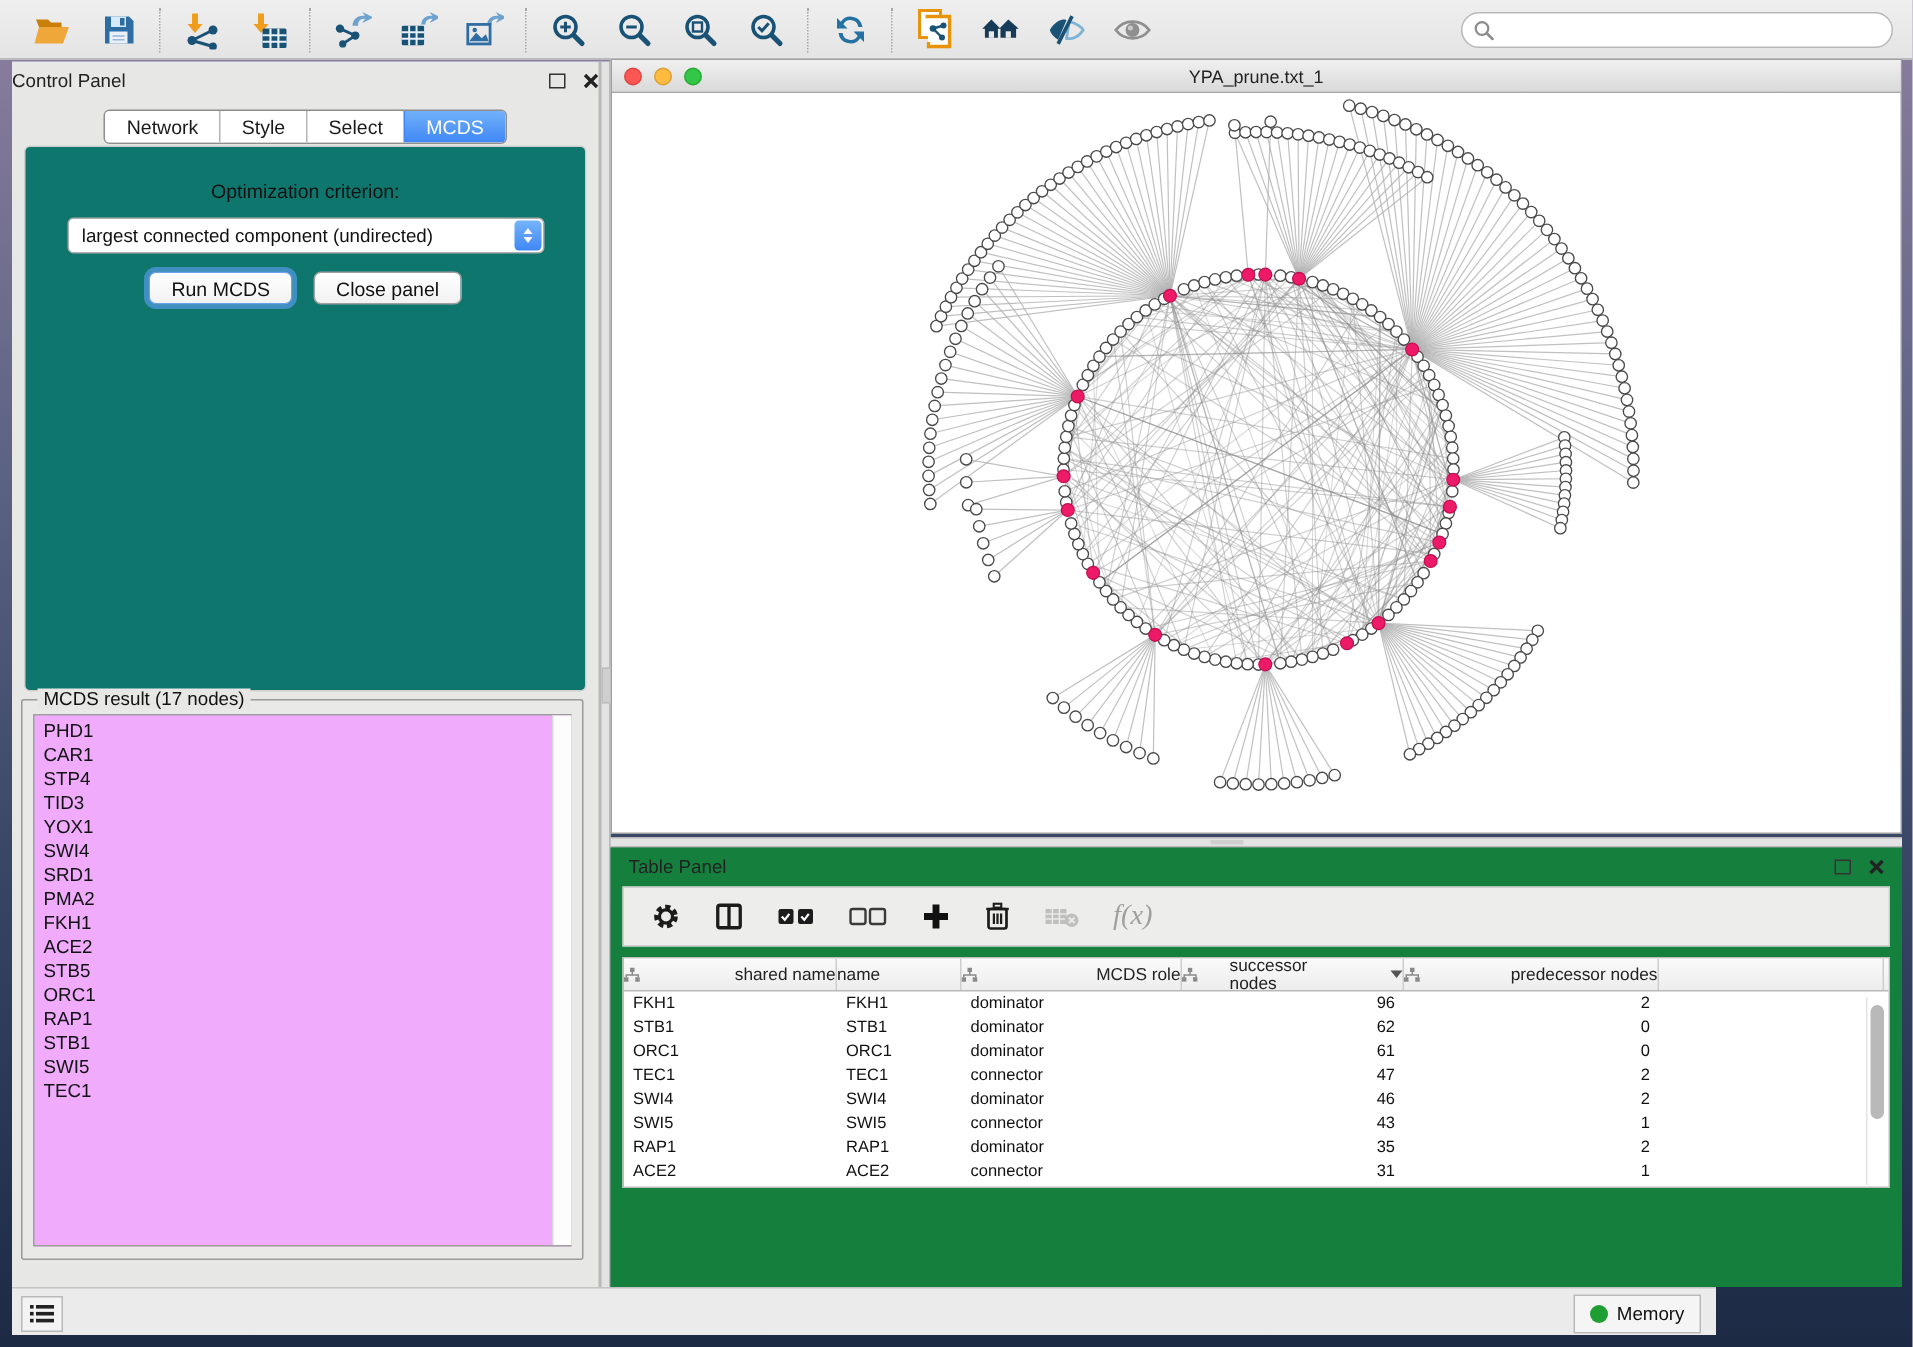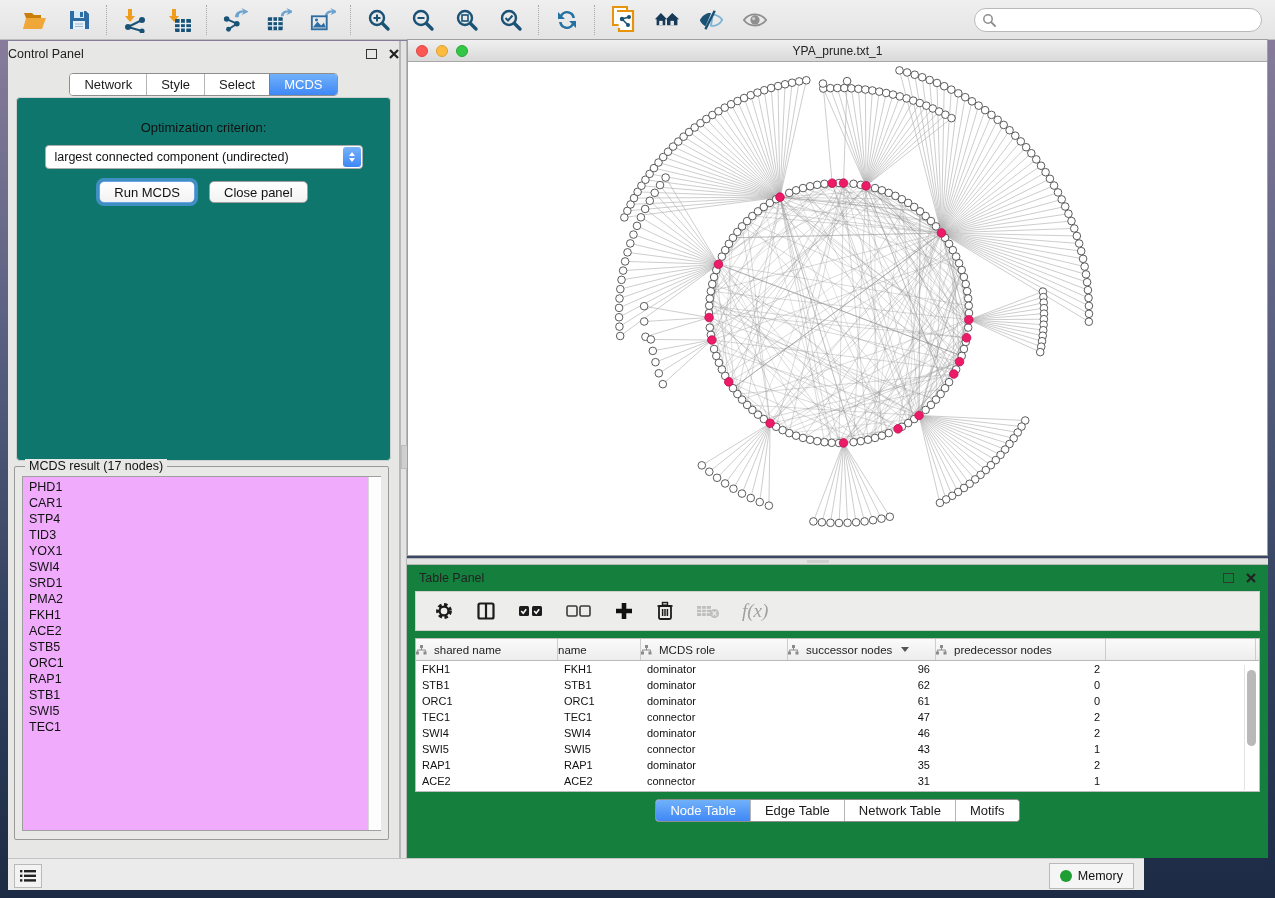--- a/index.html
+++ b/index.html
@@ -102,21 +102,21 @@
   
   .table-panel{position:absolute;left:407px;top:565px;width:861px;height:293px;background:#15803d;}
   .tp-toolbar{
     position:absolute;left:8px;right:8px;top:26px;height:40px;background:#ededeb;
     border:1px solid #cfcfcf;display:flex;align-items:center;gap:22px;padding-left:18px;box-sizing:border-box;
   }
   .tp-icon{display:inline-flex;align-items:center;justify-content:center;cursor:pointer;}
   .fx-label{font-family:"Liberation Serif",serif;font-style:italic;font-size:19px;color:#a0a0a0;cursor:default;}
   .table-wrap{position:absolute;left:8px;right:8px;top:73px;bottom:66px;background:#fff;border:1px solid #bdbdbd;overflow:hidden;}
   .thead{display:flex;height:21px;background:linear-gradient(180deg,#fafafa,#ededed);border-bottom:1px solid #b9b9b9;}
-  .th{display:flex;align-items:center;justify-content:flex-start;gap:7px;font-size:11.5px;color:#222;border-right:1px solid #cdcdcd;box-sizing:border-box;position:relative;cursor:pointer;}
+  .th{display:flex;align-items:center;justify-content:space-between;gap:21px;font-size:11.5px;color:#222;border-right:1px solid #cdcdcd;box-sizing:border-box;position:relative;cursor:pointer;}
   .trow{display:flex;height:16px;align-items:center;font-size:11px;color:#111;}
   .td{box-sizing:border-box;padding:0 6px;white-space:nowrap;overflow:hidden;}
   .td.num{text-align:right;}
   .sort-chev{width:0;height:0;border-left:4px solid transparent;border-right:4px solid transparent;border-top:5px solid #555;margin-left:2px;}
   .tbl-scroll{position:absolute;right:1px;top:26px;bottom:1px;width:13px;background:#fff;border-left:1px solid #e3e3e3;}
   .tbl-thumb{position:absolute;left:2px;top:5px;width:9px;height:76px;border-radius:5px;background:#b9b9b9;}
   .tp-tabs-row{position:absolute;left:0;right:0;bottom:36px;display:flex;justify-content:center;}
   
   .footer{
     position:absolute;left:8px;top:858px;width:1136px;height:32px;background:#ebebeb;
@@ -1276,28 +1276,20 @@
           <div class="td" style="width: 147px;">connector</div>
           <div class="td num" style="width: 148px;">29</div>
           <div class="td num" style="width: 170px;">1</div>
         </div>
       </div>
     <div class="tbl-scroll">
         <div class="tbl-thumb"></div>
       </div>
   </div>
 
-  <div class="tp-tabs-row">
-    <div class="seg-tabs">
-      <div class="seg active">Node Table</div>
-      <div class="seg">Edge Table</div>
-      <div class="seg">Network Table</div>
-      <div class="seg">Motifs</div>
-    </div>
-  </div>
 </div>
 
 <div class="footer">
   <div class="footer-list-btn">
     <svg width="16" height="12" viewBox="0 0 16 12">
         <g fill="#222">
           <rect x="0" y="0" width="2.4" height="2.4"></rect>
           <rect x="4" y="0" width="12" height="2.4"></rect>
           <rect x="0" y="4.6" width="2.4" height="2.4"></rect>
           <rect x="4" y="4.6" width="12" height="2.4"></rect>

